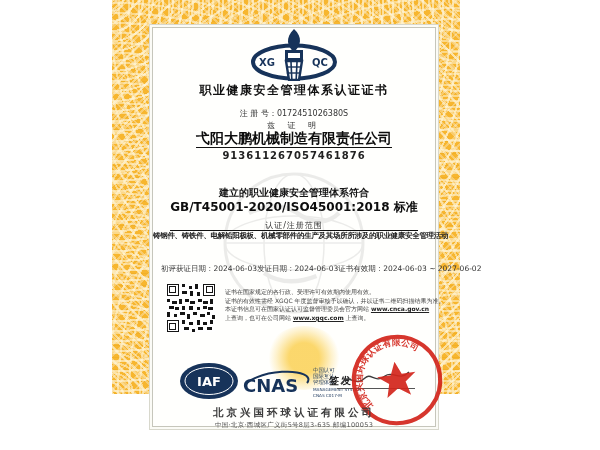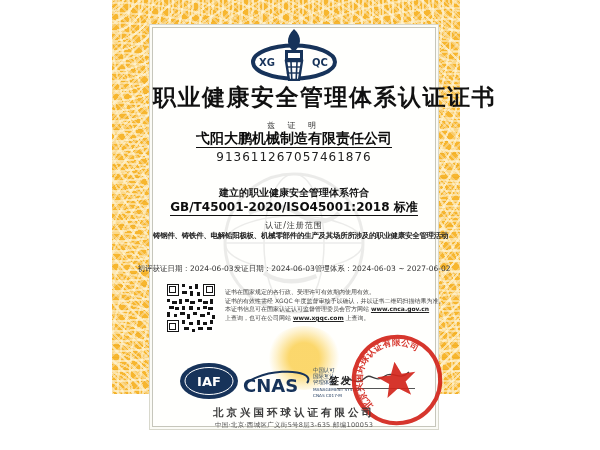--- a/index.html
+++ b/index.html
@@ -14,33 +14,33 @@
       repeating-radial-gradient(circle at 0% 100%, rgba(255,245,215,.55) 0 2px, rgba(247,182,47,0) 2px 10px),
       repeating-radial-gradient(circle at 100% 100%, rgba(255,245,215,.55) 0 2px, rgba(247,182,47,0) 2px 11px),
       repeating-linear-gradient(45deg, rgba(255,255,255,.30) 0 2px, transparent 2px 8px),
       repeating-linear-gradient(-45deg, rgba(255,255,255,.30) 0 2px, transparent 2px 8px),
       repeating-linear-gradient(0deg, rgba(216,148,10,.18) 0 1px, transparent 1px 12px);
   }
   
   .cert{position:absolute;left:40px;top:27px;width:282px;height:398px;background:#fffffd;
         border:1px solid #c6c6bb; box-shadow:0 0 0 2px #fbfbf6, 0 0 0 3px #d8d8cd;}
   .abs{position:absolute;left:0;width:100%;text-align:center;white-space:nowrap;}
-  .title{top:54px;font-size:23px;font-weight:bold;letter-spacing:1.5px;color:#111;}
+  .title{top:54px;font-size:12px;font-weight:bold;letter-spacing:1.5px;color:#111;}
   .regno{top:80px;font-size:8px;color:#333;}
   .certify{top:92px;font-size:8px;letter-spacing:5px;color:#333;}
   .company{top:102px;font-size:14px;font-weight:bold;color:#0d0d0d;}
   .company span{border-bottom:1.6px solid #111;padding-bottom:1px;}
-  .code{top:122px;font-size:12px;font-weight:normal;letter-spacing:1px;color:#222;}
+  .code{top:122px;font-size:10px;font-weight:bold;letter-spacing:1px;color:#222;}
   .addr{top:136px;font-size:7.5px;color:#333;letter-spacing:-0.2px;}
   .statement{top:158px;font-size:10px;font-weight:bold;color:#151515;}
   .standard{top:171px;font-size:12px;font-weight:bold;color:#0d0d0d;}
-  .standard span{border-bottom:1.6px solid #111;padding-bottom:1px;}
+  .standard span{border-bottom:1.6px solid #111;padding-bottom:16px;}
   .scopelabel{top:192px;font-size:8px;color:#333;letter-spacing:1px;}
   .scope{top:203px;font-size:7.5px;font-weight:bold;color:#222;letter-spacing:-0.3px;}
-  .dates{position:absolute;top:236px;left:8px;right:8px;display:flex;justify-content:center;
+  .dates{position:absolute;top:236px;left:8px;right:8px;display:flex;justify-content:flex-start;
          font-size:7.5px;color:#333;white-space:nowrap;}
   .qr{position:absolute;top:256px;left:14px;width:48px;height:48px;}
   .notice{position:absolute;top:260px;left:72px;width:204px;font-size:6px;line-height:8.6px;
           color:#444;text-align:left;white-space:nowrap;}
   .notice .url{font-weight:bold;text-decoration:underline;color:#222;}
   .globe{position:absolute;top:140px;left:66px;opacity:.14;}
   .emblem{position:absolute;top:298px;left:112px;width:78px;height:64px;border-radius:50%;
           background:radial-gradient(circle,rgba(250,202,60,.75) 0 30%,rgba(250,202,60,.25) 55%,transparent 70%);}
   .iaf{position:absolute;top:334px;left:26px;}
   .cnas{position:absolute;top:336px;left:90px;}
@@ -79,41 +79,44 @@
         <circle cx="50" cy="50" r="46" fill="none" stroke="#777" stroke-width="2"></circle>
         <ellipse cx="50" cy="50" rx="46" ry="18" fill="none" stroke="#777" stroke-width="1"></ellipse>
         <ellipse cx="50" cy="50" rx="20" ry="46" fill="none" stroke="#777" stroke-width="1"></ellipse>
         <line x1="4" y1="50" x2="96" y2="50" stroke="#777" stroke-width="1"></line>
         <path d="M20,30 Q40,20 55,32 Q70,40 80,30" fill="none" stroke="#777" stroke-width="3"></path>
         <path d="M30,70 Q45,80 65,72" fill="none" stroke="#777" stroke-width="3"></path>
       </svg>
 
       <div class="abs title">职业健康安全管理体系认证证书</div>
 
+      <div class="abs regno">
+        <span>注 册 号：</span><span>0172451026380S</span>
+      </div>
 
       <div class="abs certify">兹 证 明</div>
 
       <div class="abs company">
         <span>弋阳大鹏机械制造有限责任公司</span>
       </div>
 
       <div class="abs code">913611267057461876</div>
 
       <div class="abs statement">建立的职业健康安全管理体系符合</div>
       <div class="abs standard">
         <span>GB/T45001-2020/ISO45001:2018 标准</span>
       </div>
 
       <div class="abs scope">铸钢件、铸铁件、电解铅阳极板、机械零部件的生产及其场所所涉及的职业健康安全管理活动</div>
       <div class="abs scopelabel">认证/注册范围</div>
 
       <div class="dates">
         <span><span>初评获证日期：</span><span>2024-06-03</span></span>
         <span><span>发证日期：</span><span>2024-06-03</span></span>
-        <span><span>管理体系：</span><span>2024-06-03 ~ 2027-06-02</span></span>
+        <span><span>证书有效期：</span><span>2024-06-03 ~ 2027-06-02</span></span>
       </div>
 
       <svg class="qr" viewBox="0 0 29 29" shape-rendering="crispEdges">
         <rect width="29" height="29" fill="#fff"></rect>
         <g fill="#151515">
           <rect x="0" y="0" width="7" height="7"></rect>
             <rect x="22" y="0" width="7" height="7"></rect>
             <rect x="0" y="22" width="7" height="7"></rect>
           <rect x="2" y="2" width="3" height="3" fill="#fff"></rect>
             <rect x="24" y="2" width="3" height="3" fill="#fff"></rect>

